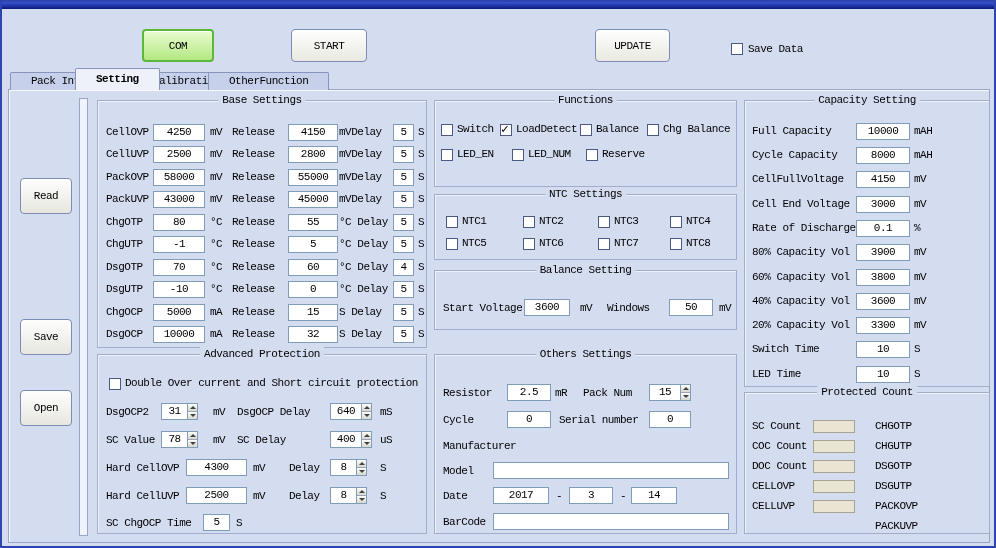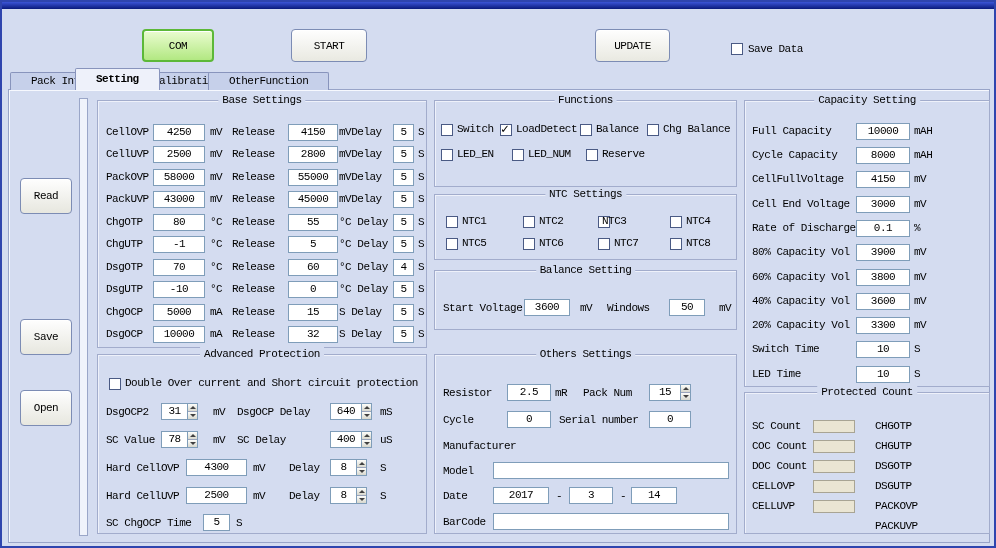--- a/index.html
+++ b/index.html
@@ -277,42 +277,42 @@
   </div>
 
   <div class="group" style="left:432px;top:192px;width:303px;height:66px">
     <div class="gtitle">NTC Settings</div>
 
     <div class="cb" style="left:11px;top:21px"></div>
     <div class="lbl" style="left:27px;top:18px">NTC1</div>
     <div class="cb" style="left:88px;top:21px"></div>
     <div class="lbl" style="left:104px;top:18px">NTC2</div>
     <div class="cb" style="left:163px;top:21px"></div>
-    <div class="lbl" style="left:167px;top:18px">NTC3</div>
+    <div class="lbl" style="left:179px;top:18px">NTC3</div>
     <div class="cb" style="left:235px;top:21px"></div>
     <div class="lbl" style="left:251px;top:18px">NTC4</div>
 
     <div class="cb" style="left:11px;top:43px"></div>
     <div class="lbl" style="left:27px;top:40px">NTC5</div>
     <div class="cb" style="left:88px;top:43px"></div>
     <div class="lbl" style="left:104px;top:40px">NTC6</div>
     <div class="cb" style="left:163px;top:43px"></div>
     <div class="lbl" style="left:179px;top:40px">NTC7</div>
     <div class="cb" style="left:235px;top:43px"></div>
     <div class="lbl" style="left:251px;top:40px">NTC8</div>
   </div>
 
   <div class="group" style="left:432px;top:268px;width:303px;height:60px">
     <div class="gtitle">Balance Setting</div>
 
     <div class="lbl" style="left:8px;top:29px">Start Voltage</div>
     <div class="field" style="left:89px;top:28px;width:46px">3600</div>
     <div class="lbl" style="left:145px;top:29px">mV</div>
     <div class="lbl" style="left:172px;top:29px">Windows</div>
-    <div class="field" style="left:234px;top:28px;width:36px">50</div>
+    <div class="field" style="left:234px;top:28px;width:44px">50</div>
     <div class="lbl" style="left:284px;top:29px">mV</div>
   </div>
 
   <div class="group" style="left:432px;top:352px;width:303px;height:180px">
     <div class="gtitle">Others Settings</div>
 
     <div class="lbl" style="left:8px;top:30px">Resistor</div>
     <div class="field" style="left:72px;top:29px;width:44px">2.5</div>
     <div class="lbl" style="left:120px;top:30px">mR</div>
     <div class="lbl" style="left:148px;top:30px">Pack Num</div>

